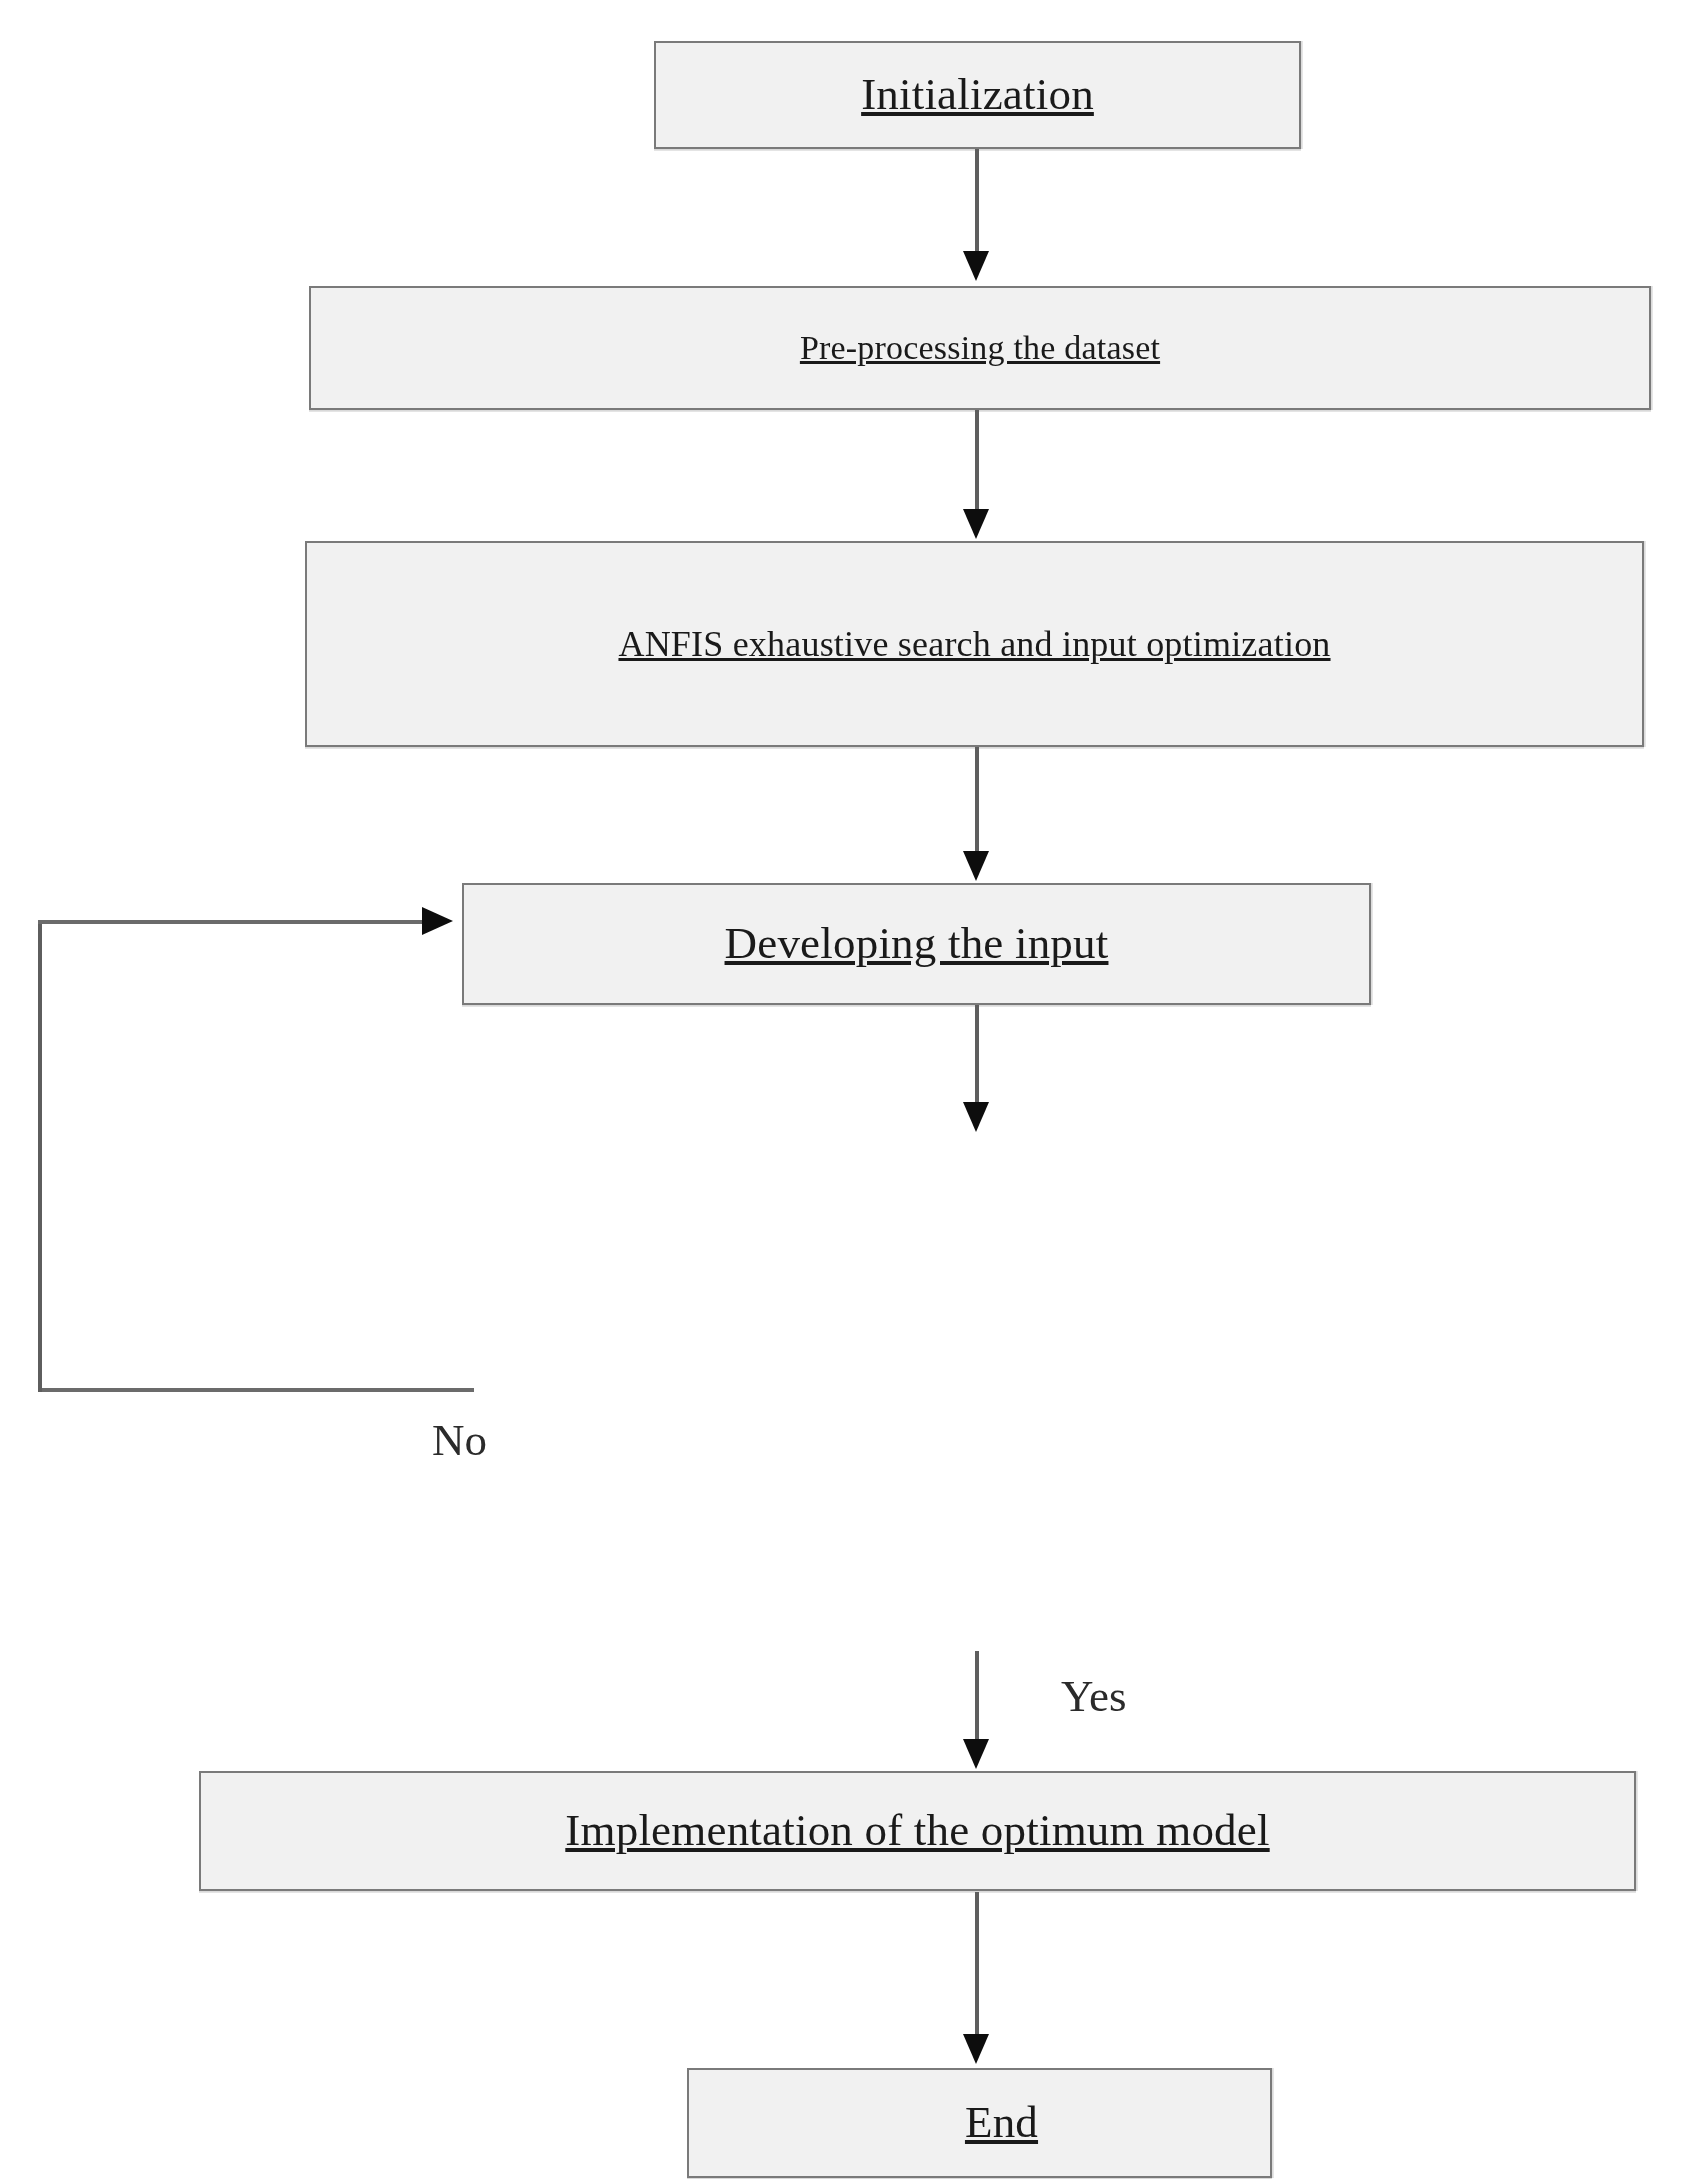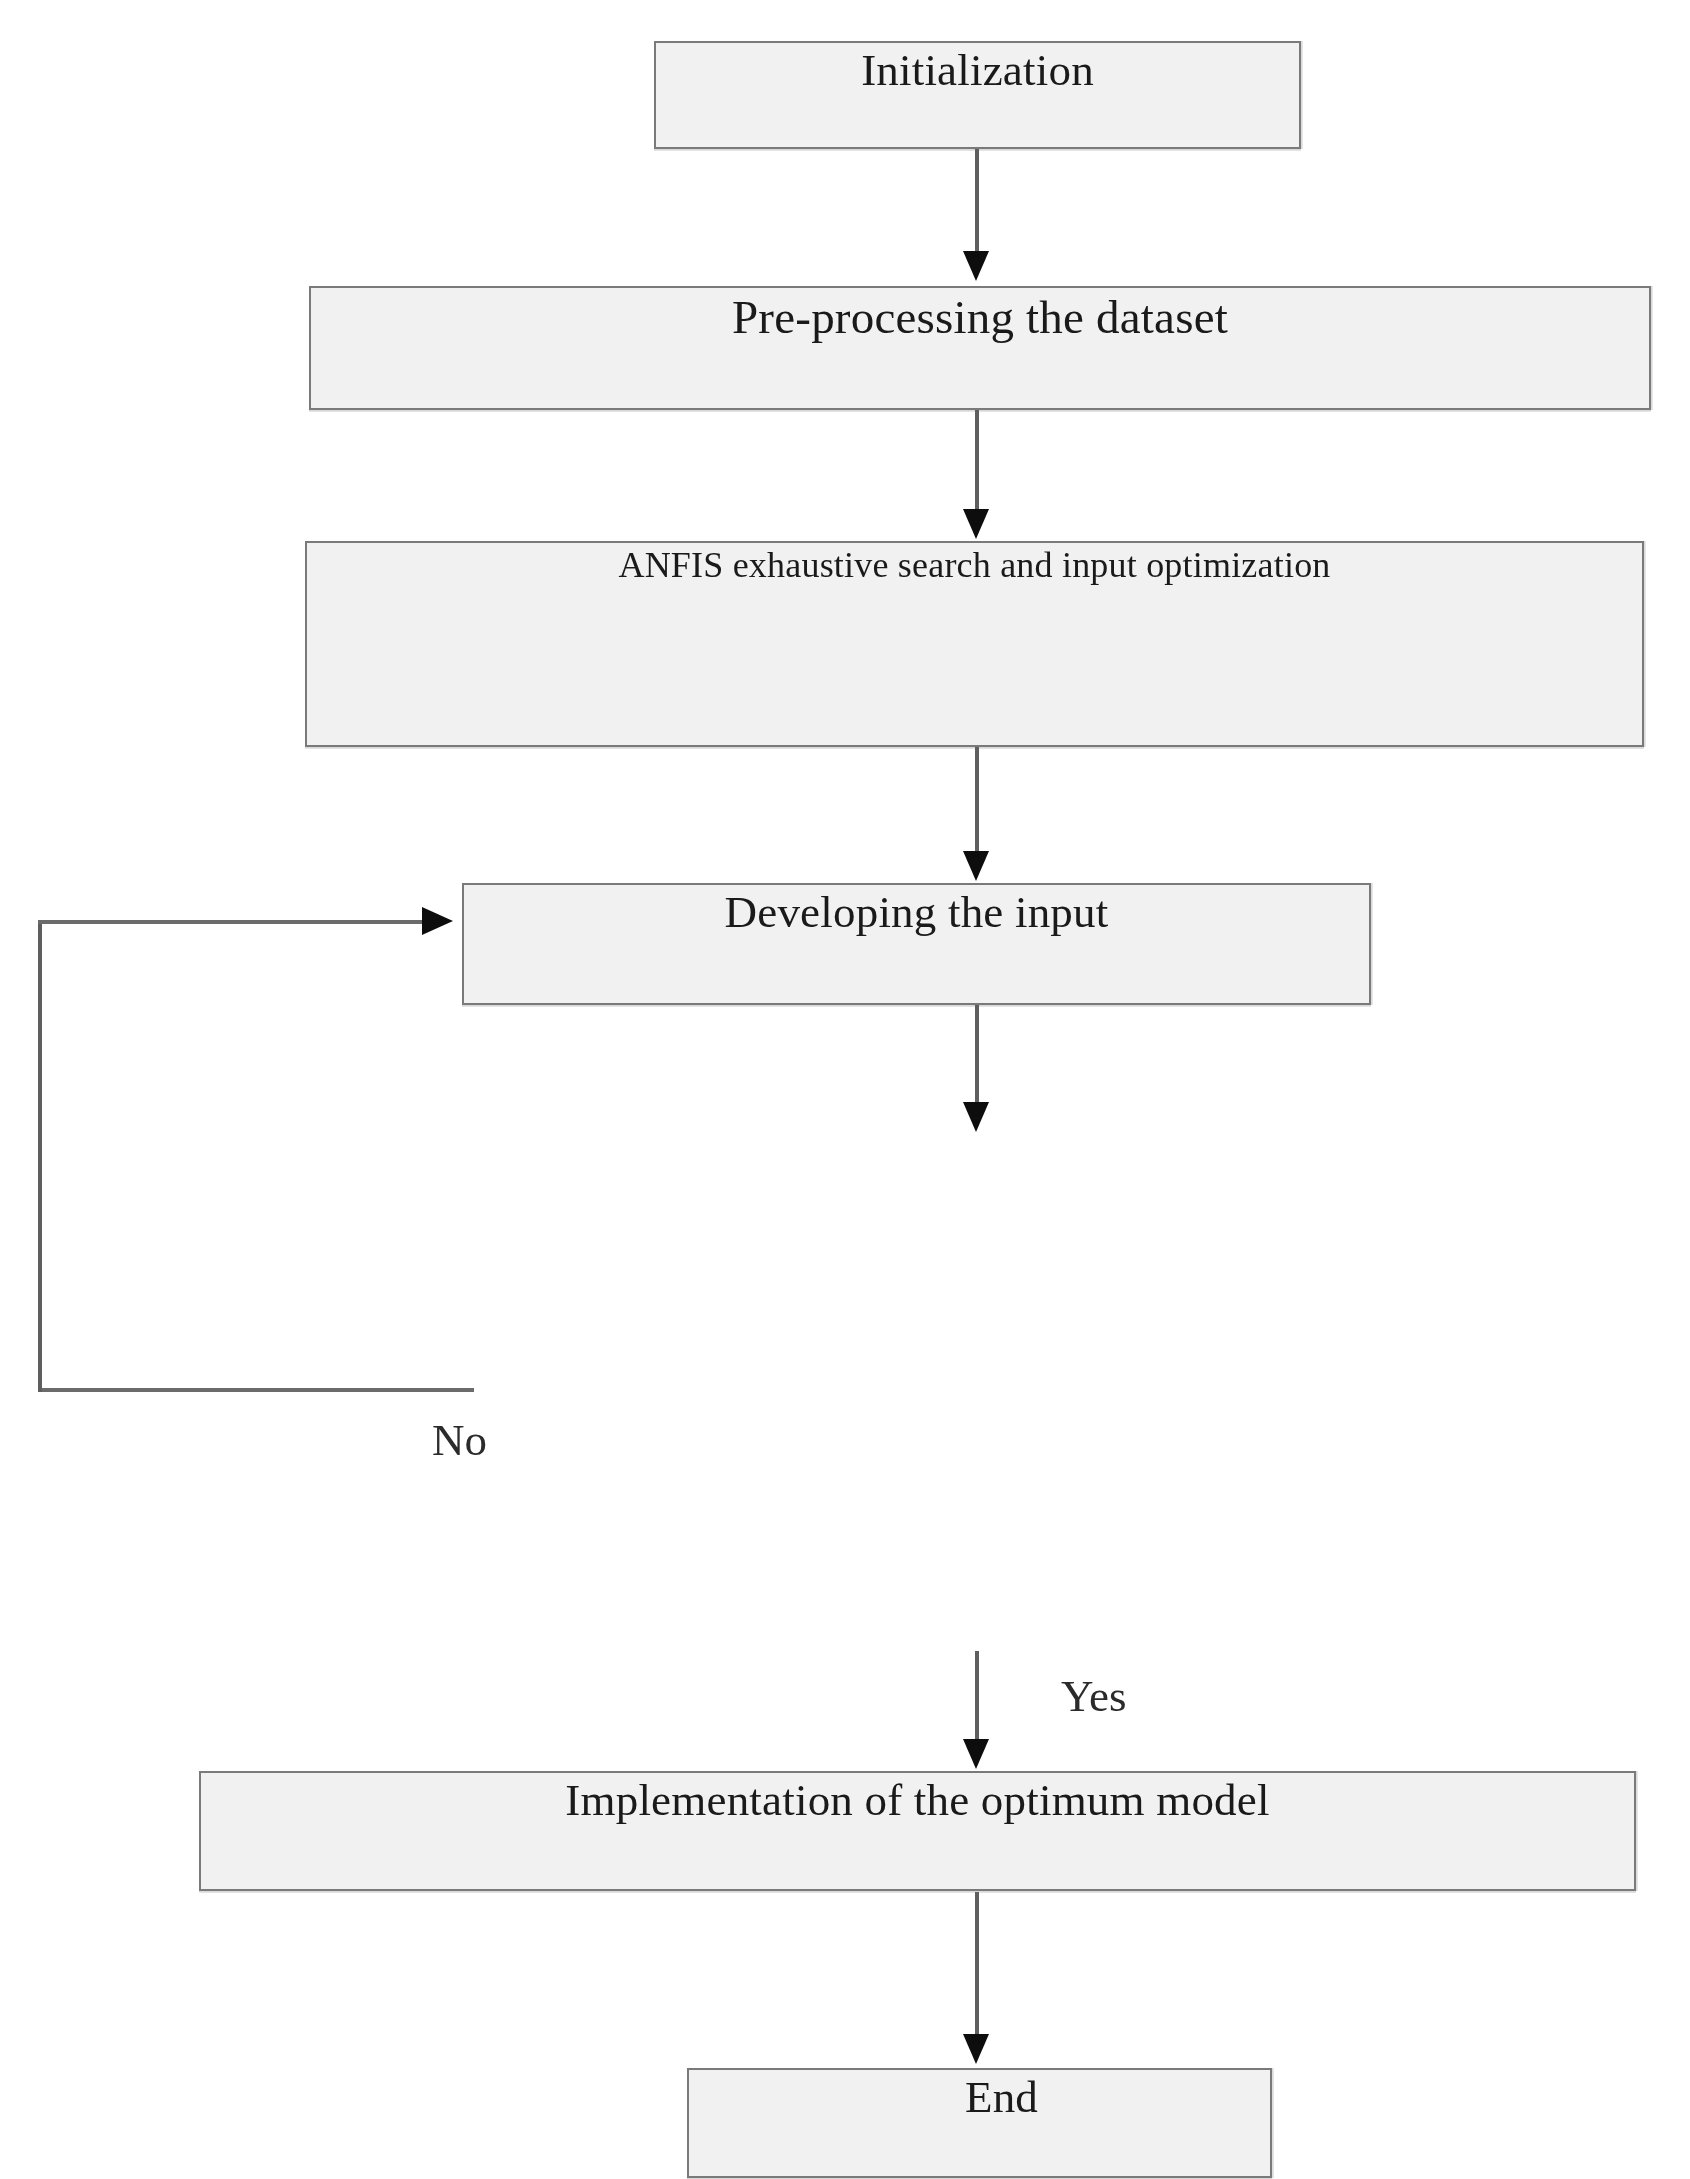--- a/index.html
+++ b/index.html
@@ -12,36 +12,38 @@
   }
   #flow-root{position:absolute;left:0;top:0;width:1691px;height:2179px;background:#fff;}
 
   
   .node{
     position:absolute;
     background:#f1f1f1;
     border:2.5px solid #7a7a7a;
     box-sizing:border-box;
     display:flex;
+    align-items:center;
     justify-content:center;
     text-align:center;
     color:#1a1a1a;
     line-height:1.24;
     box-shadow:0 1.7px 0 0 #d9d9d9, 1.7px 0 0 0 #dcdcdc;
+    text-decoration:underline;
   }
   .node .lbl{
     display:block;
     padding:0 12px;
     width:100%;
     letter-spacing:0.2px;
   }
 
   
   #node-initialization{left:654px;  top:41px;   width:647px;  height:108px; font-size:45px;}
-  #node-preprocessing{ left:309px;  top:286px;  width:1342px; height:124px; font-size:47px;}
+  #node-preprocessing{ left:309px;  top:286px;  width:1342px; height:124px; font-size:34px;}
   #node-anfis{         left:305px;  top:541px;  width:1339px; height:206px; font-size:36px;}
   #node-developing{    left:462px;  top:883px; width:909px; height:122px; font-size:45px;}
   #node-implementation{left:199px;  top:1771px; width:1437px; height:120px; font-size:45px;}
   #node-end{           left:687px;  top:2068px; width:585px;  height:110px; font-size:45px;padding-left:44px;}
 
   
   #node-decision{
     position:absolute;
     left:473px; top:1133px;
     width:1006px; height:520px;

